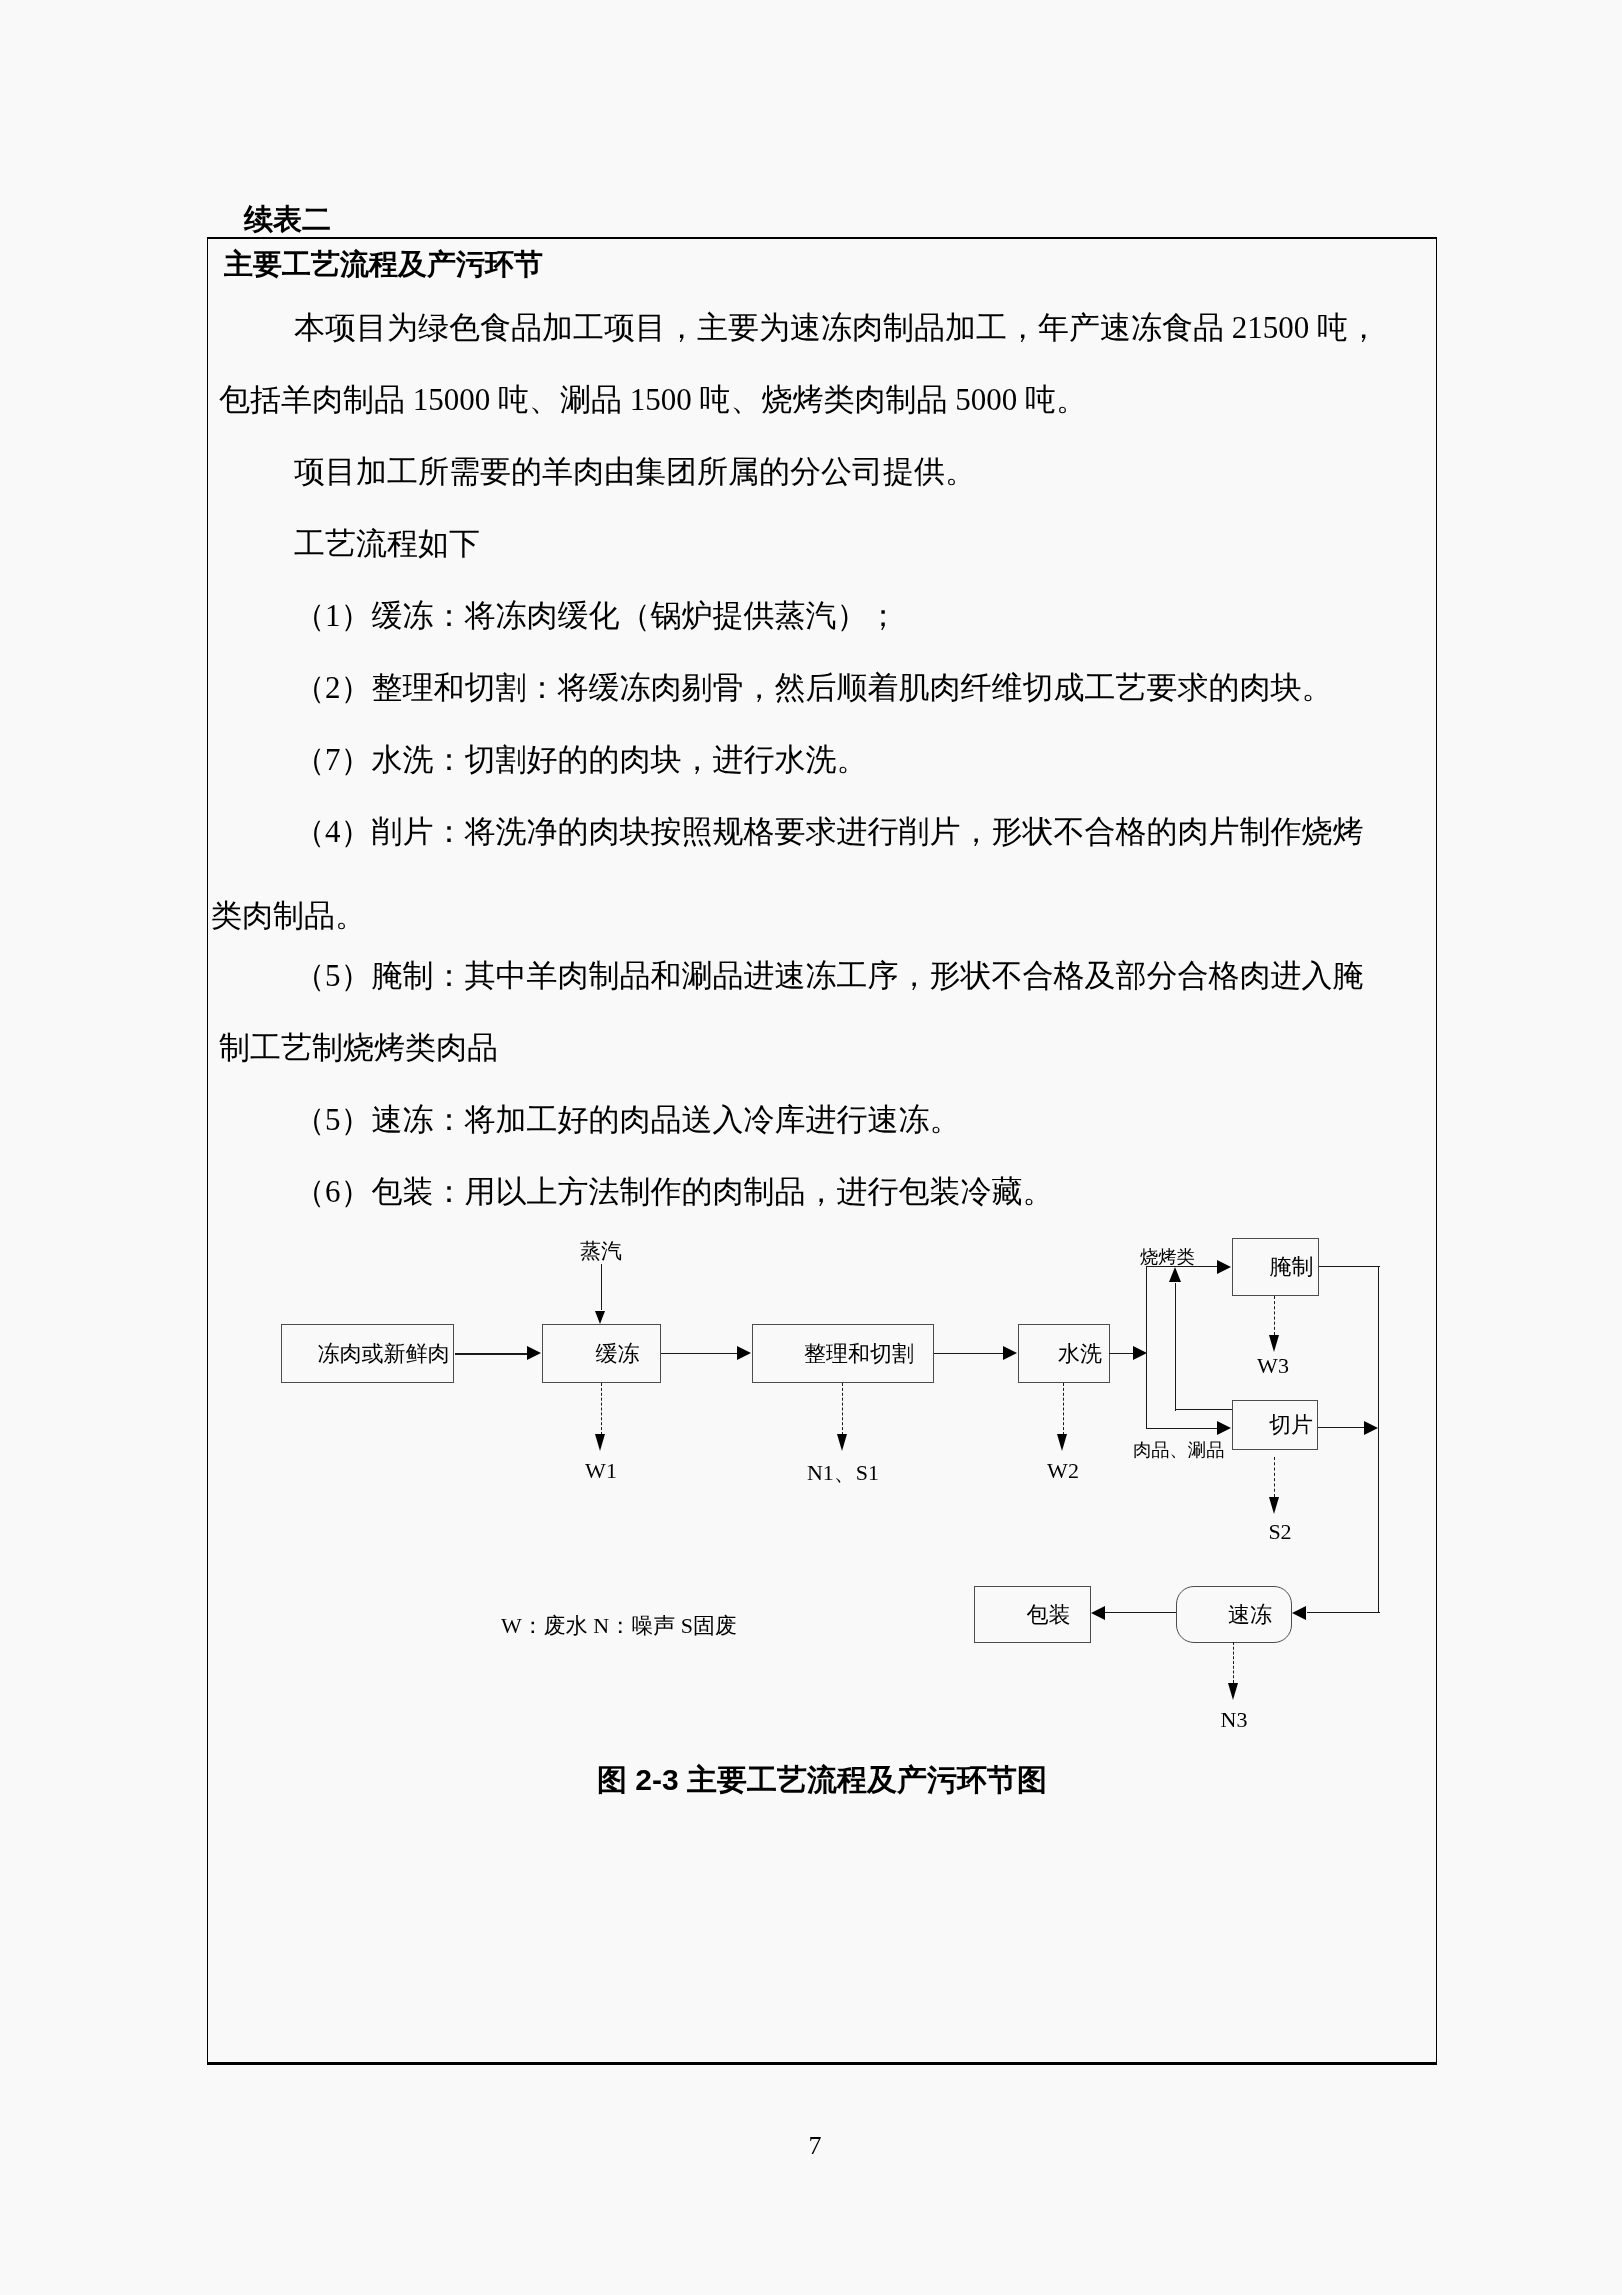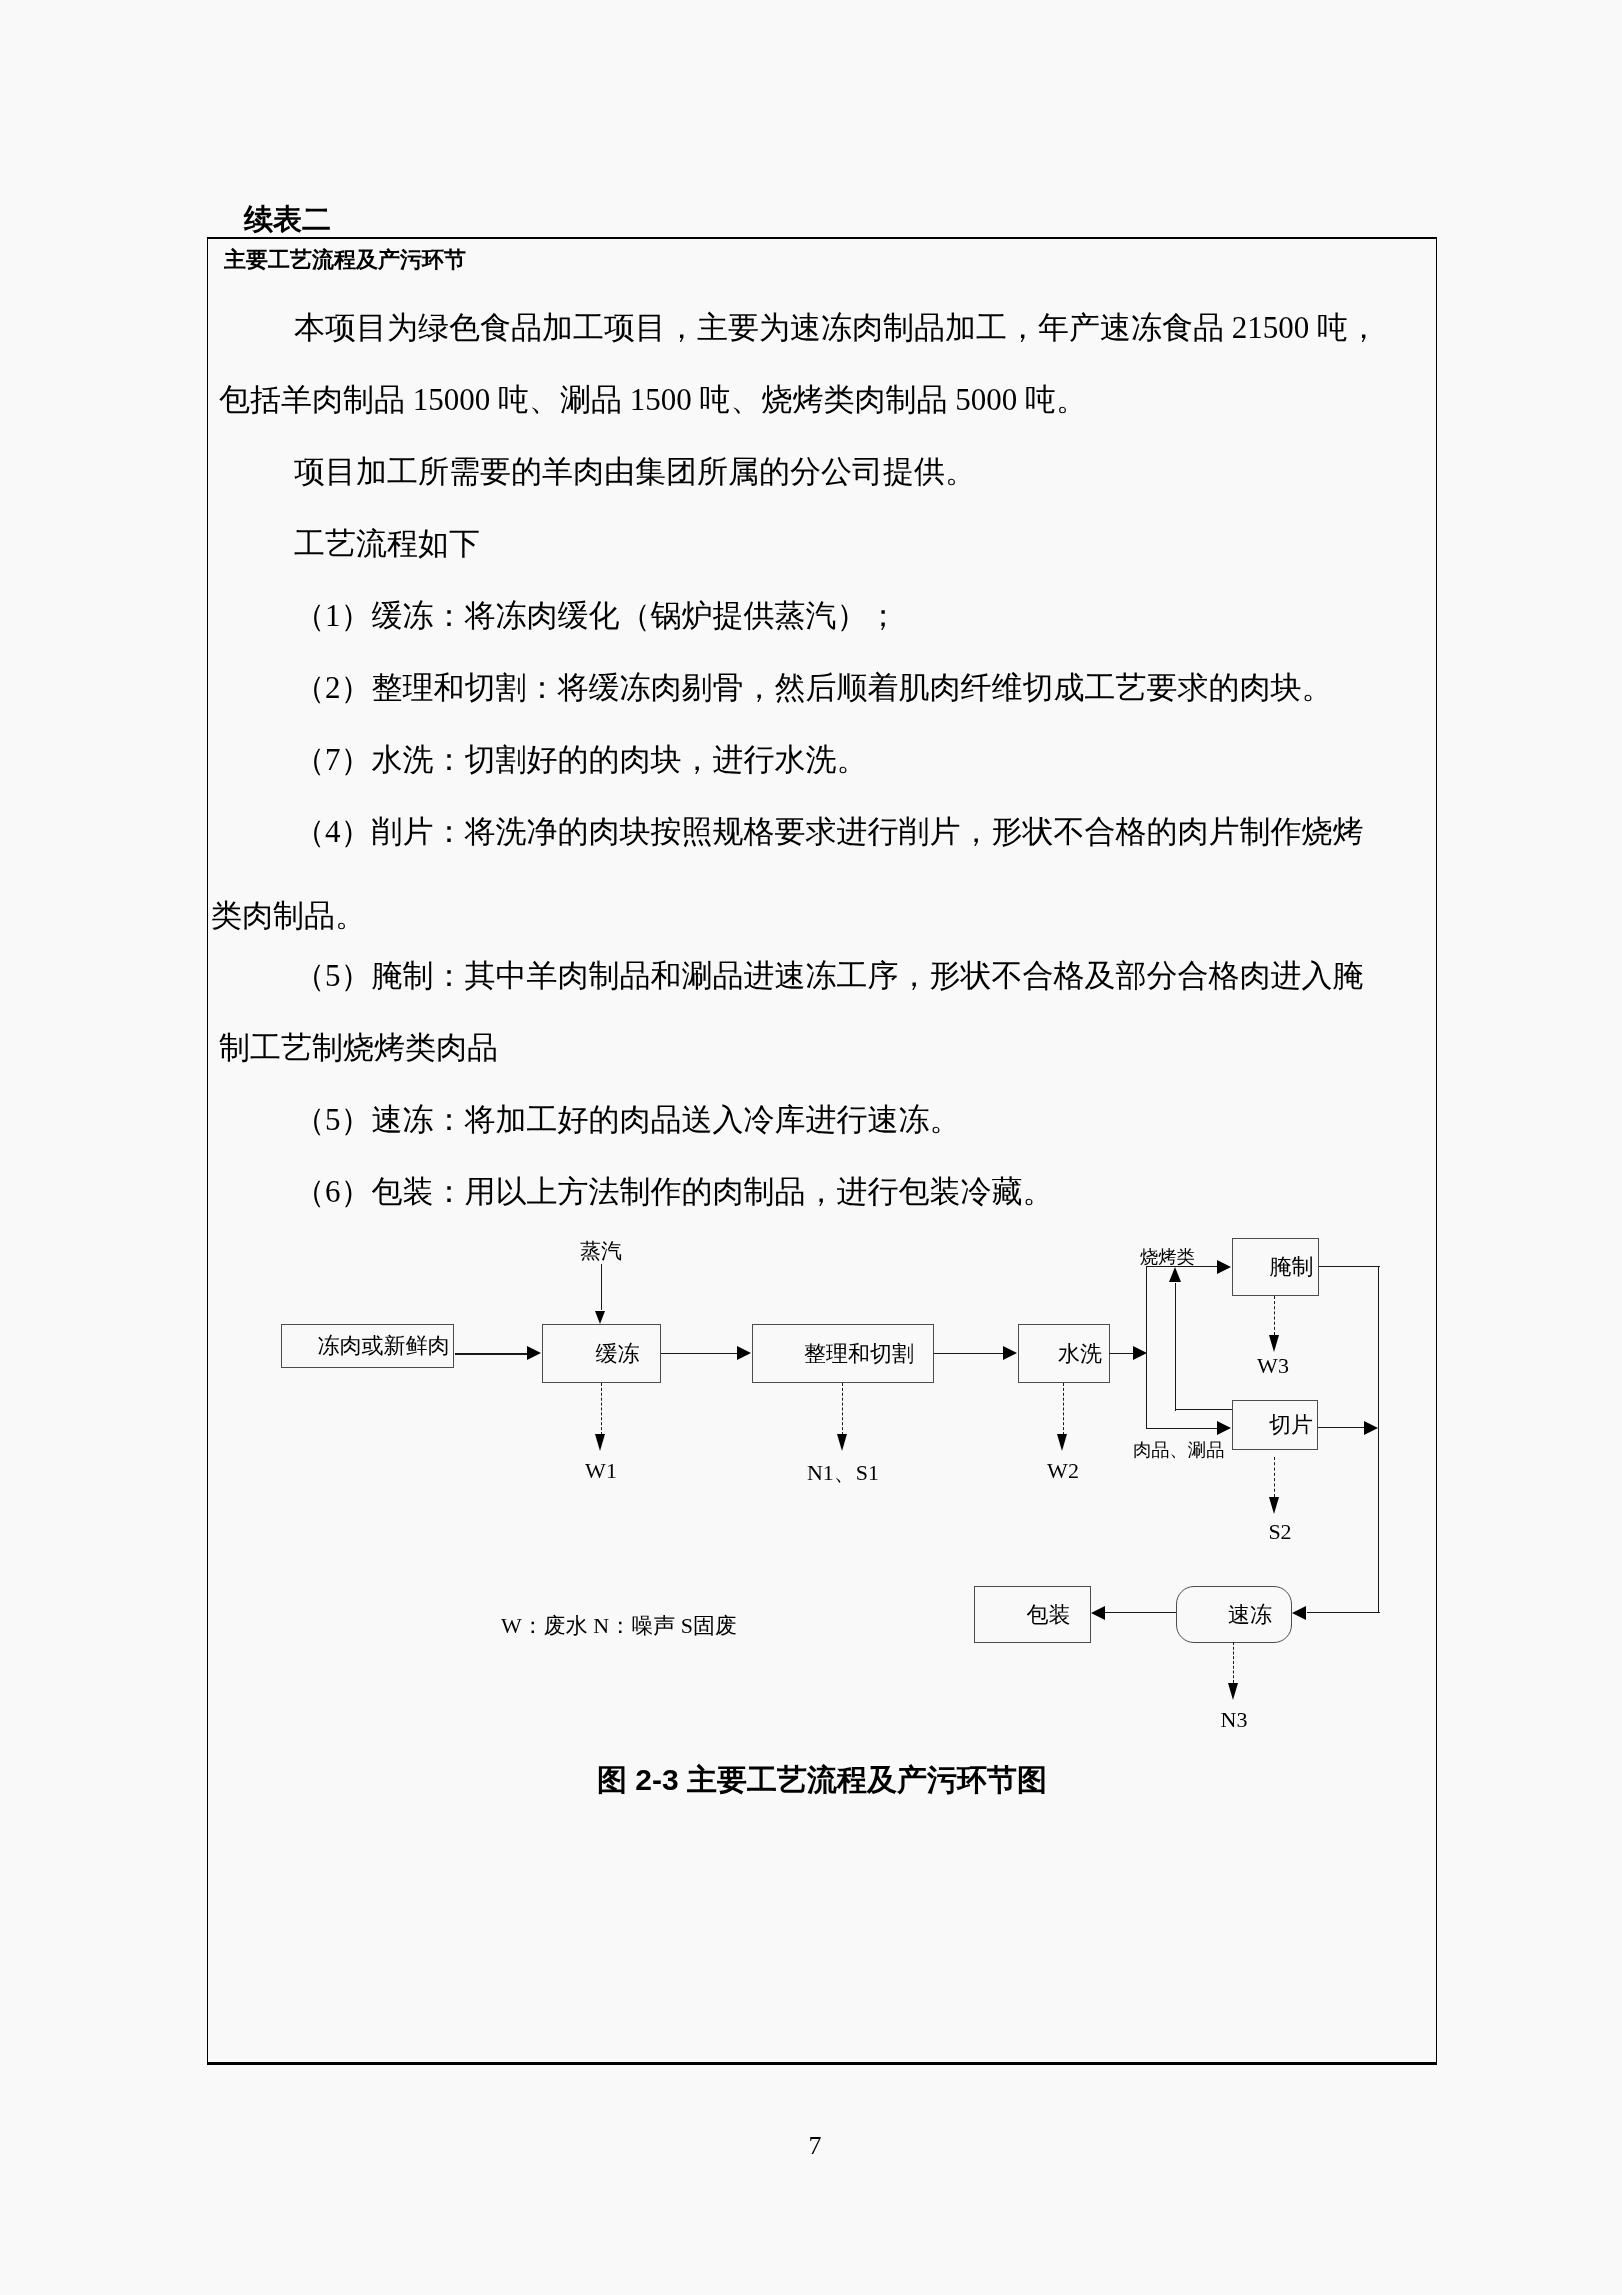--- a/index.html
+++ b/index.html
@@ -41,21 +41,21 @@
   .flabel-cjk{position:absolute;font-size:18.3px;white-space:nowrap;font-family:"Liberation Serif","DejaVu Serif",serif;}
   .center-x{transform:translateX(-50%);}
 </style>
 </head>
 <body>
 
 <div class="abs heiti" style="left:244px;top:200px;font-size:29px;">续表二</div>
 
 <div class="table-frame"></div>
 
-<div class="abs heiti" style="left:224px;top:245px;font-size:22px;">主要工艺流程及产污环节</div>
+<div class="abs heiti" style="left:224px;top:245px;font-size:29px;">主要工艺流程及产污环节</div>
 
 <div class="doc-line" style="left:294px;top:311px;">本项目为绿色食品加工项目，主要为速冻肉制品加工，年产速冻食品 21500 吨，</div>
 <div class="doc-line" style="left:219px;top:383px;">包括羊肉制品 15000 吨、涮品 1500 吨、烧烤类肉制品 5000 吨。</div>
 <div class="doc-line" style="left:294px;top:455px;">项目加工所需要的羊肉由集团所属的分公司提供。</div>
 <div class="doc-line" style="left:294px;top:527px;">工艺流程如下</div>
 <div class="doc-line" style="left:294px;top:599px;">（1）缓冻：将冻肉缓化（锅炉提供蒸汽）；</div>
 <div class="doc-line" style="left:294px;top:671px;">（2）整理和切割：将缓冻肉剔骨，然后顺着肌肉纤维切成工艺要求的肉块。</div>
 <div class="doc-line" style="left:294px;top:743px;">（7）水洗：切割好的的肉块，进行水洗。</div>
 <div class="doc-line" style="left:294px;top:815px;">（4）削片：将洗净的肉块按照规格要求进行削片，形状不合格的肉片制作烧烤</div>
 <div class="doc-line" style="left:211px;top:887px;margin-top:12px;">类肉制品。</div>
@@ -63,21 +63,21 @@
 <div class="doc-line" style="left:219px;top:1031px;">制工艺制烧烤类肉品</div>
 <div class="doc-line" style="left:294px;top:1103px;">（5）速冻：将加工好的肉品送入冷库进行速冻。</div>
 <div class="doc-line" style="left:294px;top:1175px;">（6）包装：用以上方法制作的肉制品，进行包装冷藏。</div>
 
 <div class="abs" style="left:0;top:0;width:1623px;height:2295px;">
 
   <div class="flabel-cjk center-x" style="left:601px;top:1237px;font-size:21px;">蒸汽</div>
   <div class="vline" style="left:601px;top:1264px;height:46px;width:0.7px;"></div>
   <div class="tri tri-d-sm" style="left:595px;top:1311px;"></div>
 
-  <div class="node" style="left:281px;top:1324px;width:173px;height:44px;">冻肉或新鲜肉</div>
+  <div class="node" style="left:281px;top:1324px;width:173px;height:59px;">冻肉或新鲜肉</div>
   <div class="node" style="left:542px;top:1324px;width:119px;height:59px;">缓冻</div>
   <div class="node" style="left:752px;top:1324px;width:182px;height:59px;">整理和切割</div>
   <div class="node" style="left:1018px;top:1324px;width:92px;height:59px;">水洗</div>
 
   <div class="hline" style="left:455px;top:1353px;width:73px;height:2px;"></div>
   <div class="tri tri-r" style="left:527px;top:1346px;"></div>
 
   <div class="hline" style="left:661px;top:1353px;width:77px;"></div>
   <div class="tri tri-r" style="left:737px;top:1346px;"></div>
 

